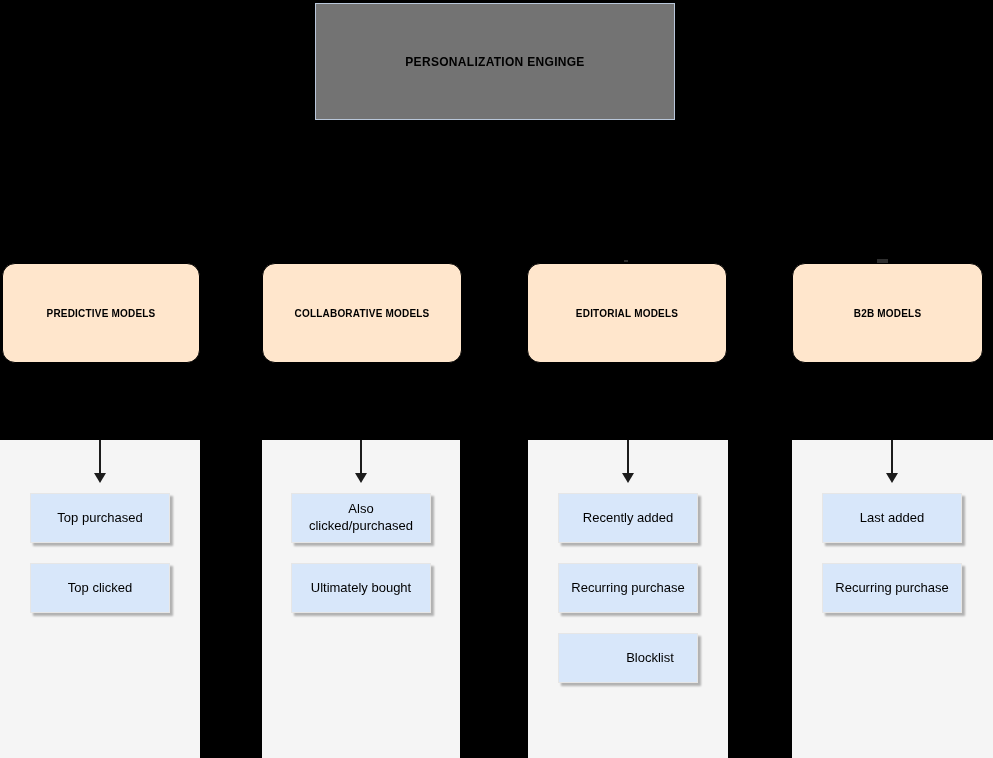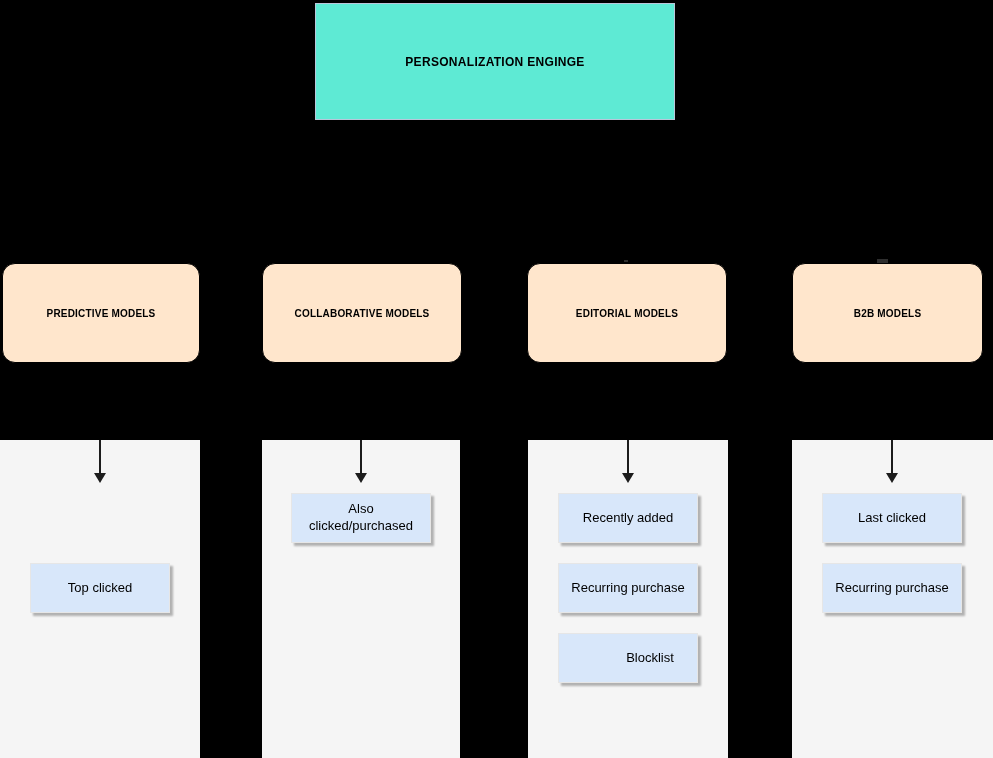--- a/index.html
+++ b/index.html
@@ -18,21 +18,21 @@
   }
   .node {
     position: absolute;
     box-sizing: border-box;
     display: flex;
     align-items: center;
     justify-content: center;
     text-align: center;
   }
   .root-box {
-    background: #5eead4;
+    background: #737373;
     border: 1px solid #b9c7da;
     font-weight: bold;
     font-size: 12px;
     letter-spacing: 0.3px;
   }
   .model-box {
     background: #ffe6cc;
     border: 1px solid #000000;
     border-radius: 13px;
     font-weight: bold;
@@ -109,32 +109,38 @@
   </div>
 
   <div class="artifact" style="left:624px; top:260px; width:4px; height:2px;"></div>
   <div class="artifact" style="left:877px; top:259px; width:11px; height:4px;"></div>
 
   <div class="panel" style="left:0px; width:200px;">
     <div class="arrow" style="left:94px;">
       <div class="shaft"></div>
       <div class="head"></div>
     </div>
+    <div class="item-box" style="left:30px; top:53px;">
+      <span>Top purchased</span>
+    </div>
     <div class="item-box" style="left:30px; top:123px;">
       <span>Top clicked</span>
     </div>
   </div>
 
   <div class="panel" style="left:262px; width:198px;">
     <div class="arrow" style="left:93px;">
       <div class="shaft"></div>
       <div class="head"></div>
     </div>
     <div class="item-box" style="left:29px; top:53px;">
       <span>Also clicked/purchased</span>
+    </div>
+    <div class="item-box" style="left:29px; top:123px;">
+      <span>Ultimately bought</span>
     </div>
   </div>
 
   <div class="panel" style="left:528px; width:200px;">
     <div class="arrow" style="left:94px;">
       <div class="shaft"></div>
       <div class="head"></div>
     </div>
     <div class="item-box" style="left:30px; top:53px;">
       <span>Recently added</span>
@@ -146,20 +152,20 @@
       <span>Blocklist</span>
     </div>
   </div>
 
   <div class="panel" style="left:792px; width:201px;">
     <div class="arrow" style="left:94px;">
       <div class="shaft"></div>
       <div class="head"></div>
     </div>
     <div class="item-box" style="left:30px; top:53px;">
-      <span>Last clicked</span>
+      <span>Last added</span>
     </div>
     <div class="item-box" style="left:30px; top:123px;">
       <span>Recurring purchase</span>
     </div>
   </div>
 
 </div>
 
 </body></html>

